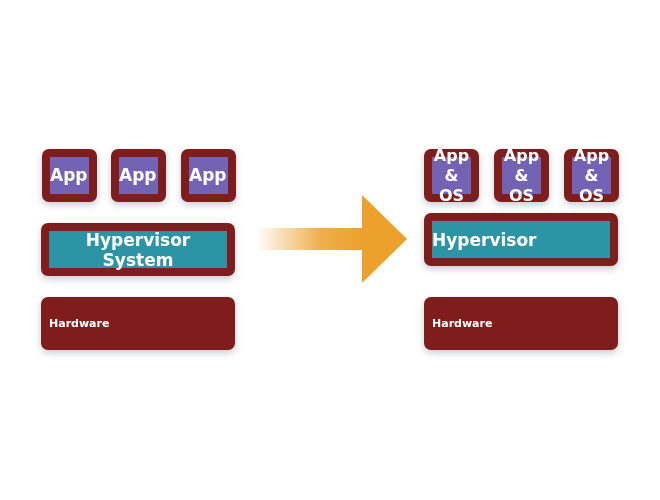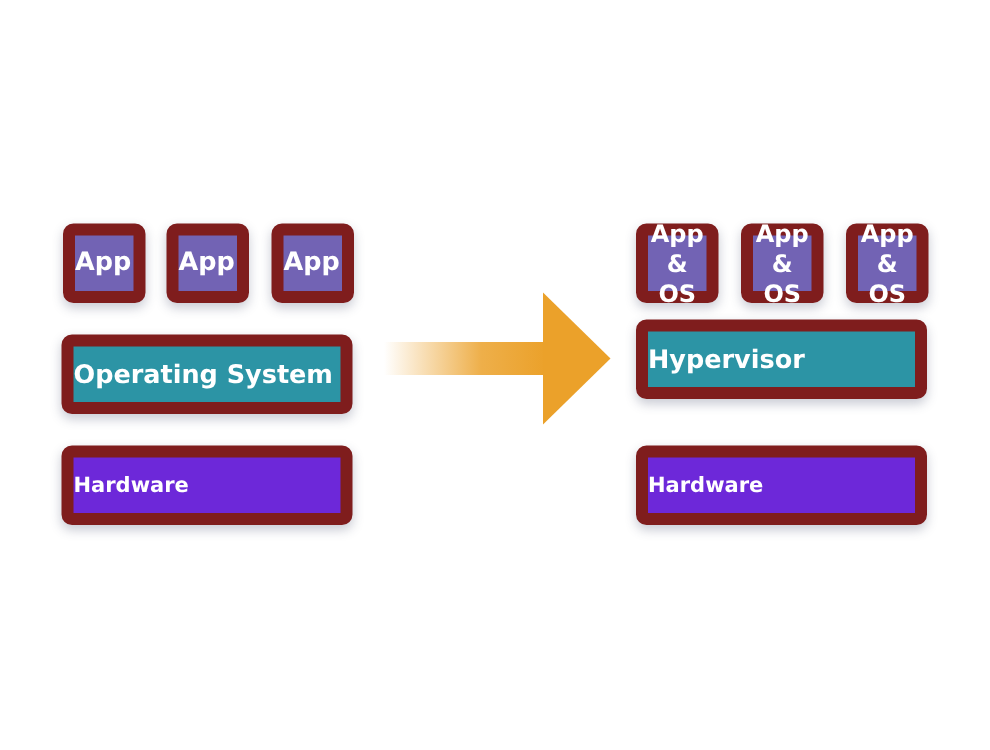--- a/index.html
+++ b/index.html
@@ -4,37 +4,37 @@
 <style>
   html, body { margin:0; padding:0; }
   body { width:660px; height:500px; background:#ffffff; position:relative; overflow:hidden;
          font-family:"DejaVu Sans", sans-serif; }
   .box { position:absolute; box-sizing:border-box; border:8px solid #7f1d1d; border-radius:7px;
          color:#ffffff; font-weight:bold; display:flex; align-items:center; 
          text-align:center; box-shadow:0 3px 7px rgba(60,70,100,0.28); }
   .app { background:#7263b4; width:55px; height:53px; font-size:17px; line-height:21px; }
   .app2 { font-size:16px; line-height:20px; }
   .os { background:#2c94a5; width:194px; height:53px; font-size:17px; }
-  .hw { background:#6d28d9; width:194px; height:53px; font-size:14px; }
+  .hw { background:#7f1d1d; width:194px; height:53px; font-size:11px; }
   #arrow { position:absolute; left:250px; top:190px; }
 </style>
 </head>
 <body>
 
 <div class="box app" style="left:42px;top:149px;">
     <span>App</span>
   </div>
 <div class="box app" style="left:111px;top:149px;">
     <span>App</span>
   </div>
 <div class="box app" style="left:181px;top:149px;">
     <span>App</span>
   </div>
 <div class="box os" style="left:41px;top:223px;">
-    <span>Operating System</span>
+    <span>Hypervisor System</span>
   </div>
 <div class="box hw" style="left:41px;top:297px;">
     <span>Hardware</span>
   </div>
 
 <svg id="arrow" width="170" height="100">
   <defs>
     <linearGradient id="shaftGrad" x1="0" y1="0" x2="1" y2="0">
       <stop offset="0" stop-color="#eba12a" stop-opacity="0"></stop>
       <stop offset="0.6" stop-color="#eba12a" stop-opacity="0.85"></stop>

